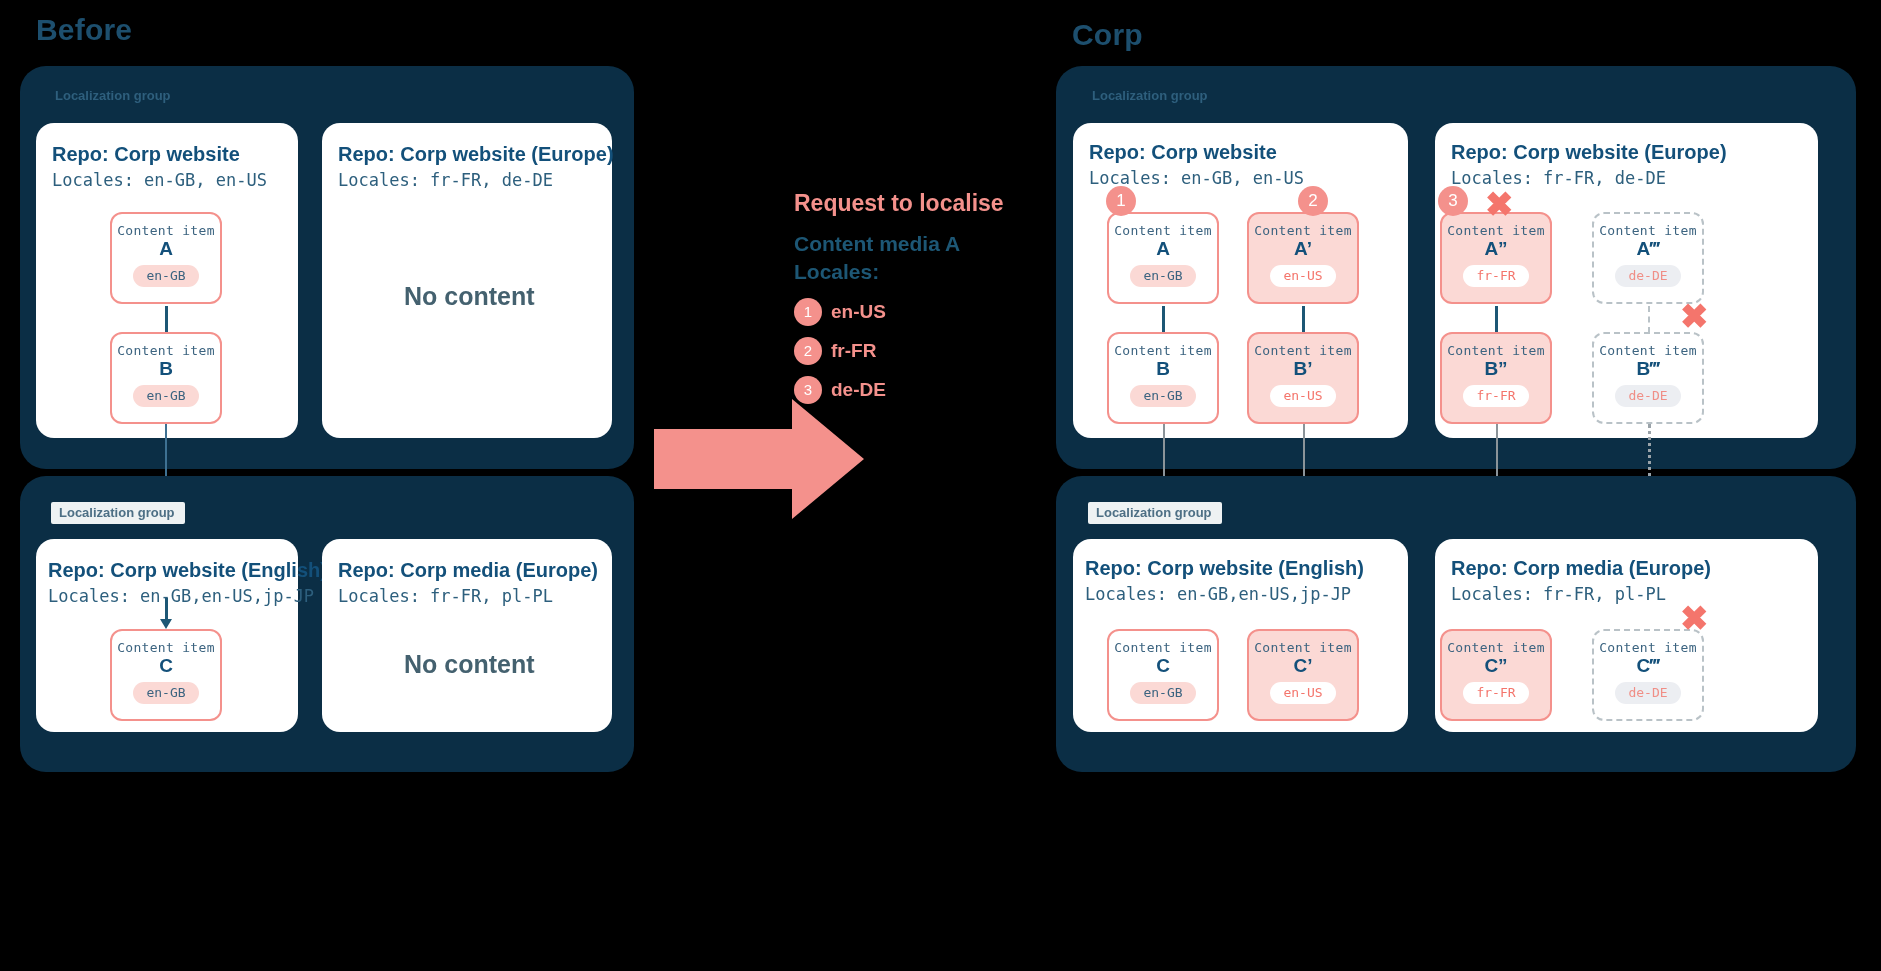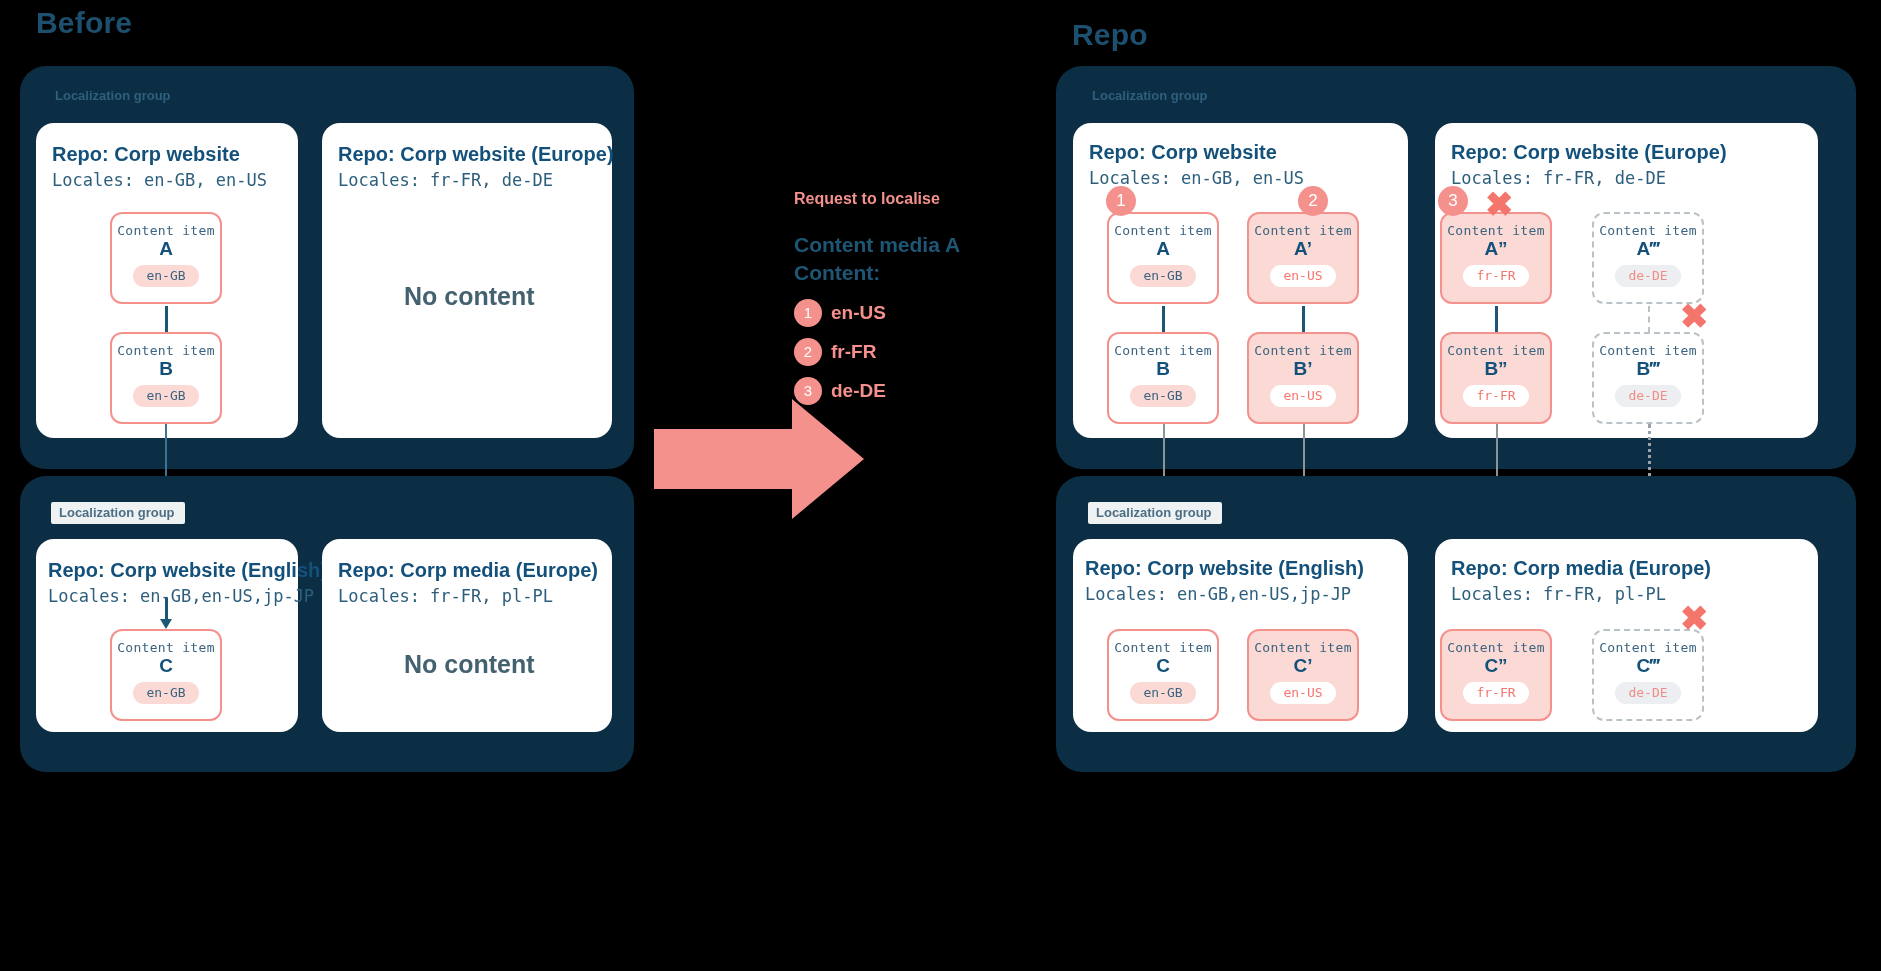--- a/index.html
+++ b/index.html
@@ -44,33 +44,33 @@
   .arrow-dn.ghost::after{border-top-color:#b9c2c7;left:-7px;}
 
   .conn{position:absolute;width:2px;background:#3e7192;}
   .conn.grey{background:#8b9499;}
   .conn.dotted{background:none;border-left:3px dotted #9aa3a9;width:0;}
 
   .bigarrow{position:absolute;}
   .bigarrow svg{display:block;}
 
   .req{position:absolute;}
-  .req-h{font-size:16px;font-weight:bold;color:#f4918c;white-space:nowrap;margin-bottom:23px;}
+  .req-h{font-size:23px;font-weight:bold;color:#f4918c;white-space:nowrap;margin-bottom:13px;}
   .req-s{font-size:21px;font-weight:bold;color:#1d5775;white-space:nowrap;line-height:1.35;}
   .req-row{display:flex;align-items:center;margin-top:11px;}
   .req-num{width:28px;height:28px;border-radius:50%;background:#f4918c;color:#fff;font-size:15px;
       display:flex;align-items:center;justify-content:center;flex:0 0 auto;}
   .req-loc{font-size:19px;font-weight:bold;color:#f4918c;margin-left:9px;white-space:nowrap;}
 </style>
 </head>
 <body>
 
 <div class="stage">
 
-  <div class="section-title" style="left:36px;top:6px;text-align:right;">Before</div>
+  <div class="section-title" style="left:36px;top:13px;text-align:right;">Before</div>
 
   <div class="group-panel" style="left:20px;top:66px;width:614px;height:403px;"></div>
   <div class="group-label" style="left:55px;top:88px;">Localization group</div>
 
   <div class="repo-card" style="left:36px;top:123px;width:262px;height:315px;"></div>
   <div class="repo-title" style="left:52px;top:143px;">Repo: Corp website</div>
   <div class="repo-locales" style="left:52px;top:170px;">Locales: en-GB, en-US</div>
 
   <div class="repo-card" style="left:322px;top:123px;width:290px;height:315px;"></div>
   <div class="repo-title" style="left:338px;top:143px;">Repo: Corp website (Europe)</div>
@@ -106,21 +106,21 @@
 
   <div class="ci" style="left:110px;top:629px;">
     <div class="ci-label">Content item</div>
     <div class="ci-name">C</div>
     <div class="badge old">en-GB</div>
   </div>
 
   <div class="req" style="left:794px;top:190px;">
     <div class="req-h">Request to localise</div>
     <div class="req-s">Content media A</div>
-    <div class="req-s">Content:</div>
+    <div class="req-s">Locales:</div>
 
     <div class="req-row">
       <div class="req-num">1</div>
       <div class="req-loc">en-US</div>
     </div>
     <div class="req-row">
       <div class="req-num">2</div>
       <div class="req-loc">fr-FR</div>
     </div>
     <div class="req-row">
@@ -128,21 +128,21 @@
       <div class="req-loc">de-DE</div>
     </div>
   </div>
 
   <div class="bigarrow" style="left:654px;top:399px;">
     <svg width="210" height="120" viewBox="0 0 210 120">
       <polygon points="0,30 138,30 138,0 210,60 138,120 138,90 0,90" fill="#f4918c"></polygon>
     </svg>
   </div>
 
-  <div class="section-title" style="left:1072px;top:18px;">Repo</div>
+  <div class="section-title" style="left:1072px;top:18px;">Corp</div>
 
   <div class="group-panel" style="left:1056px;top:66px;width:800px;height:403px;"></div>
   <div class="group-label" style="left:1092px;top:88px;">Localization group</div>
 
   <div class="repo-card" style="left:1073px;top:123px;width:335px;height:315px;"></div>
   <div class="repo-title" style="left:1089px;top:141px;">Repo: Corp website</div>
   <div class="repo-locales" style="left:1089px;top:168px;">Locales: en-GB, en-US</div>
 
   <div class="repo-card" style="left:1435px;top:123px;width:383px;height:315px;"></div>
   <div class="repo-title" style="left:1451px;top:141px;">Repo: Corp website (Europe)</div>

